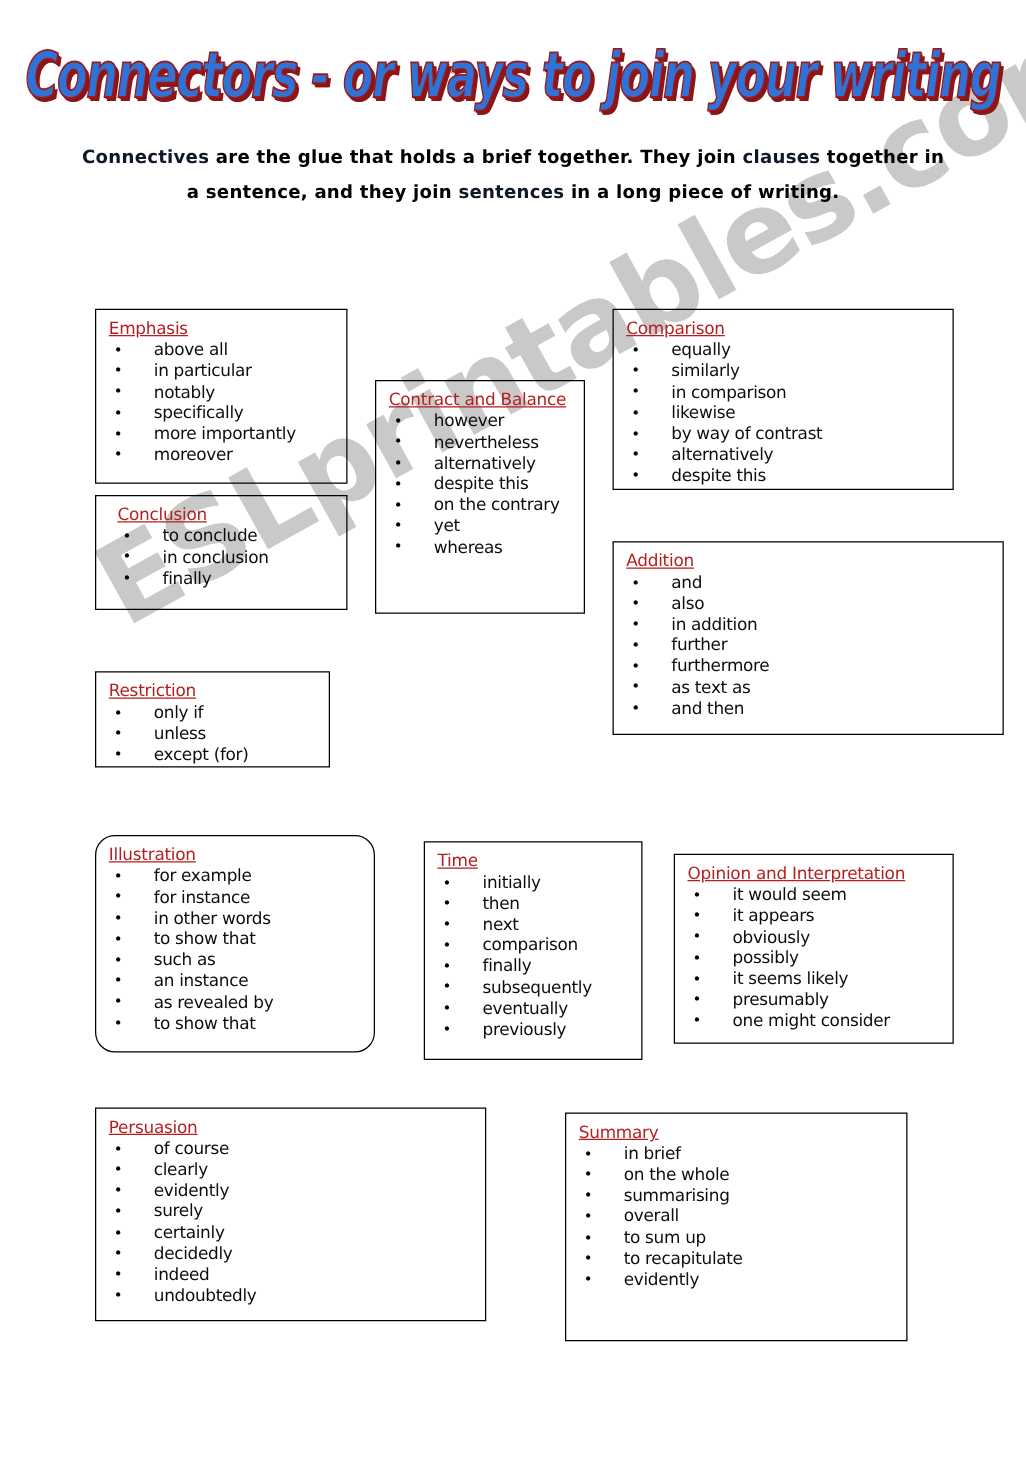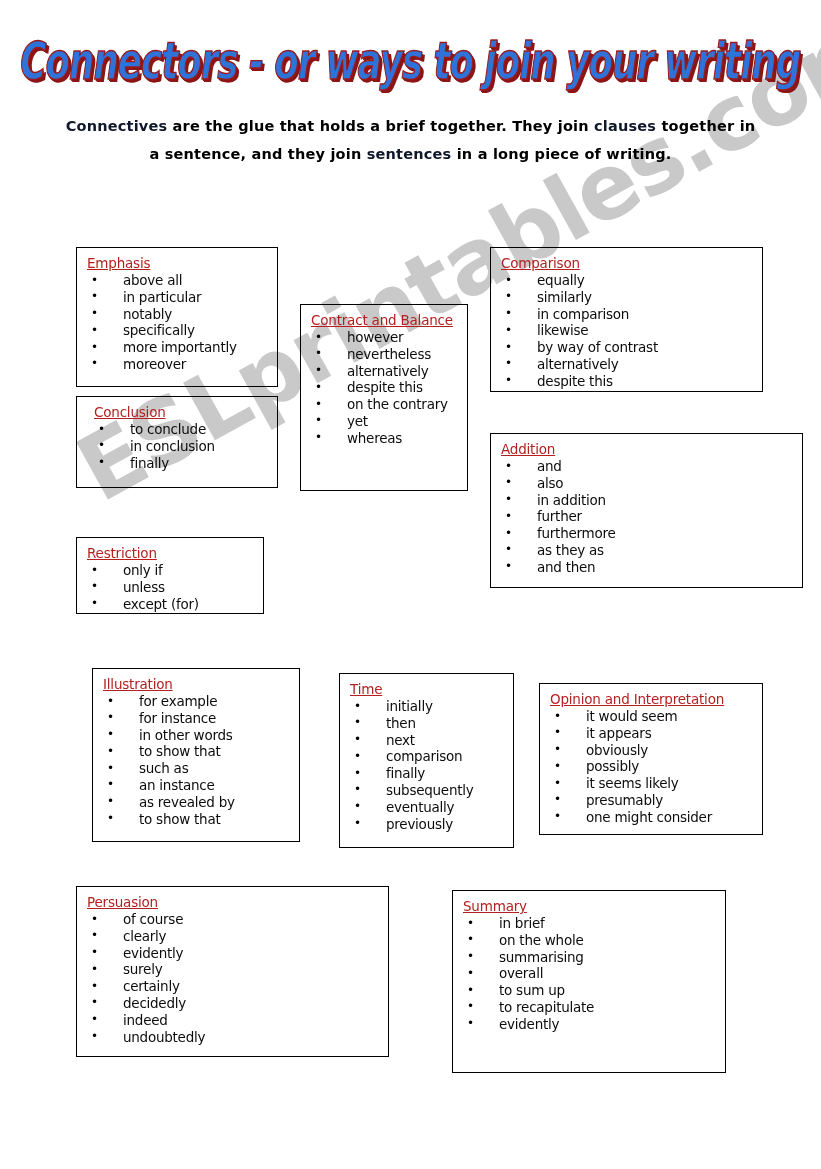--- a/index.html
+++ b/index.html
@@ -163,21 +163,21 @@
 
   <div class="box" style="left:76px; top:537px; width:188px; height:77px;">
     <h3>Restriction</h3>
     <ul>
         <li>only if</li>
         <li>unless</li>
         <li>except (for)</li>
       </ul>
   </div>
 
-  <div class="box" style="left:92px; top:668px; width:208px; height:174px;">
+  <div class="box" style="left:76px; top:668px; width:224px; height:174px;border-radius:16px;">
     <h3>Illustration</h3>
     <ul>
         <li>for example</li>
         <li>for instance</li>
         <li>in other words</li>
         <li>to show that</li>
         <li>such as</li>
         <li>an instance</li>
         <li>as revealed by</li>
         <li>to show that</li>
@@ -239,21 +239,21 @@
   </div>
 
   <div class="box" style="left:490px; top:433px; width:313px; height:155px;">
     <h3>Addition</h3>
     <ul>
         <li>and</li>
         <li>also</li>
         <li>in addition</li>
         <li>further</li>
         <li>furthermore</li>
-        <li>as they as</li>
+        <li>as text as</li>
         <li>and then</li>
       </ul>
   </div>
 
   <div class="box" style="left:539px; top:683px; width:224px; height:152px;">
     <h3>Opinion and Interpretation</h3>
     <ul>
         <li>it would seem</li>
         <li>it appears</li>
         <li>obviously</li>

